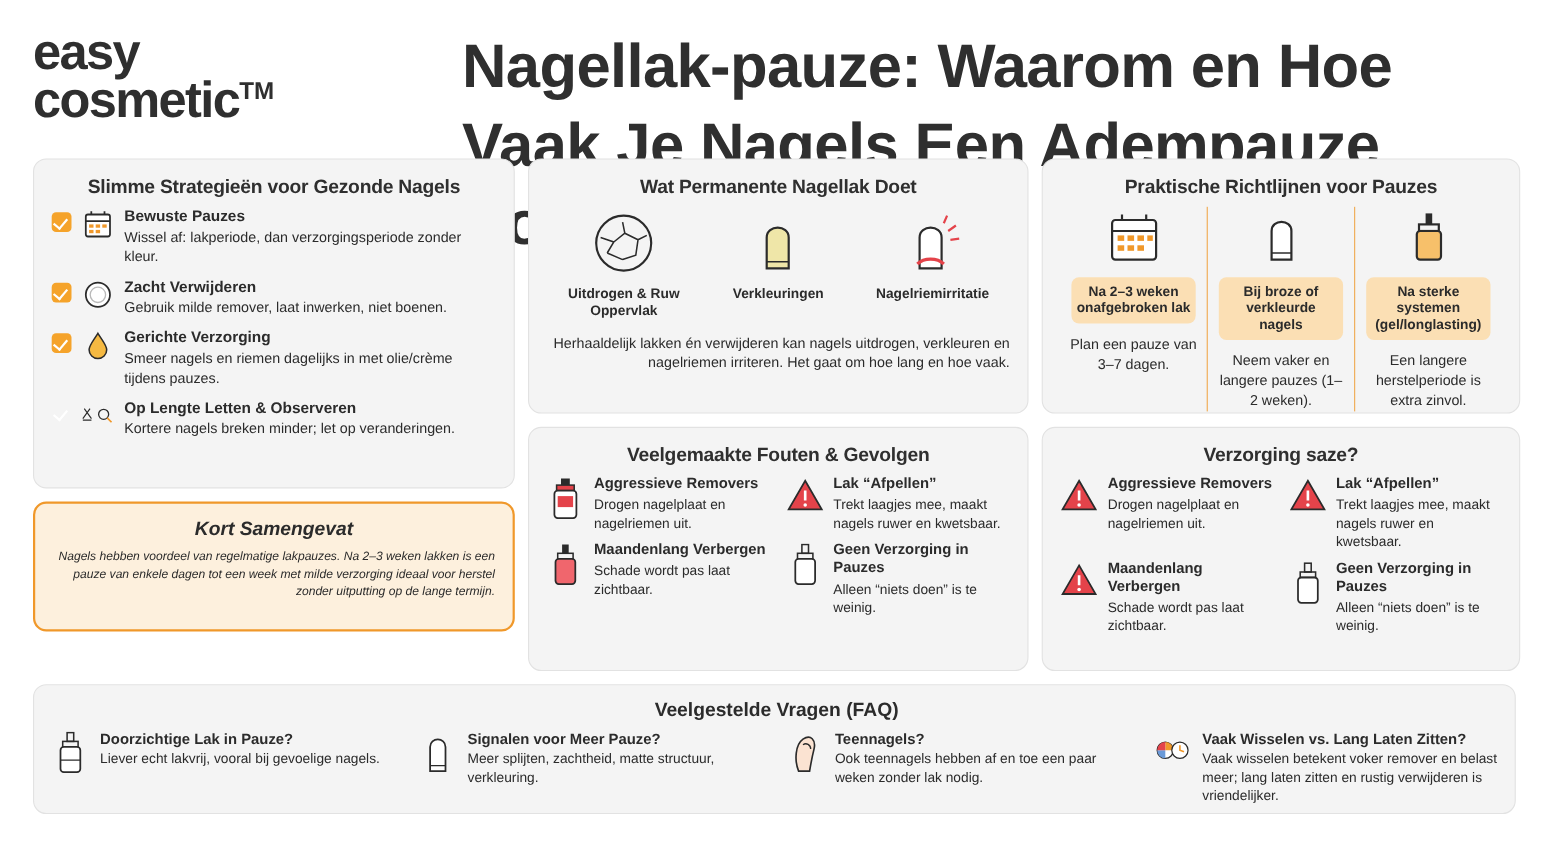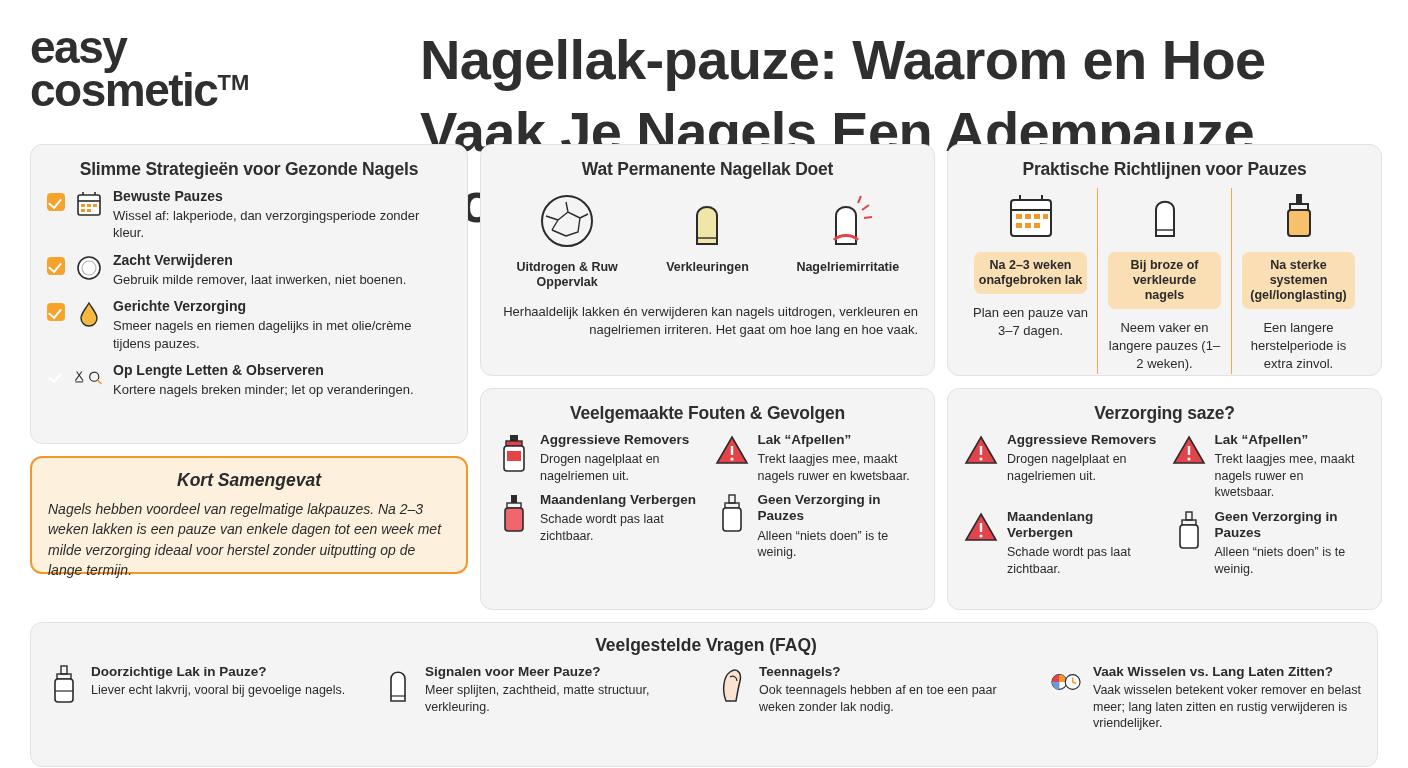--- a/index.html
+++ b/index.html
@@ -84,29 +84,29 @@
   .mistake .mico { width: 34px; flex: 0 0 34px; display: flex; justify-content: center; padding-top: 2px; }
   .mistake .mt { font-size: 13.5px; font-weight: bold; line-height: 1.2; }
   .mistake .md { font-size: 12.5px; line-height: 1.32; margin-top: 3px; }
 
   
   .summary {
     background: #fdf0dd; border: 2px solid #f0982a; border-radius: 12px;
     padding: 12px 16px 14px 16px; margin-top: 12px; height: 118px; font-style: italic;
   }
   .summary h3 { text-align: center; font-size: 17.5px; font-weight: bold; margin-bottom: 8px; }
-  .summary p { font-size: 14px; line-height: 1.45; text-align: left; }
+  .summary p { font-size: 11px; line-height: 1.45; text-align: right; }
 
   .right-col { display: flex; flex-direction: column; }
   .right-col .card { height: 300px; }
 
   
   .faq {
     background: #f4f4f4; border: 1px solid #e2e2e2; border-radius: 12px;
-    margin-top: 12px; padding: 12px 12px 14px 16px; height: 145px;
+    margin-top: 12px; padding: 12px 12px 14px 16px; height: 118px;
   }
   .faq h3 { text-align: center; font-size: 17.5px; font-weight: bold; margin-bottom: 8px; }
   .faq-grid { display: grid; grid-template-columns: repeat(4, 1fr); gap: 0 18px; }
   .faq-item { display: flex; gap: 10px; }
   .faq-item .fico { width: 34px; flex: 0 0 34px; display: flex; justify-content: center; padding-top: 1px; }
   .faq-item .ft { font-size: 13.5px; font-weight: bold; line-height: 1.2; }
   .faq-item .fd { font-size: 12.5px; line-height: 1.32; margin-top: 2px; }
 
   svg { display: block; }
 </style>

